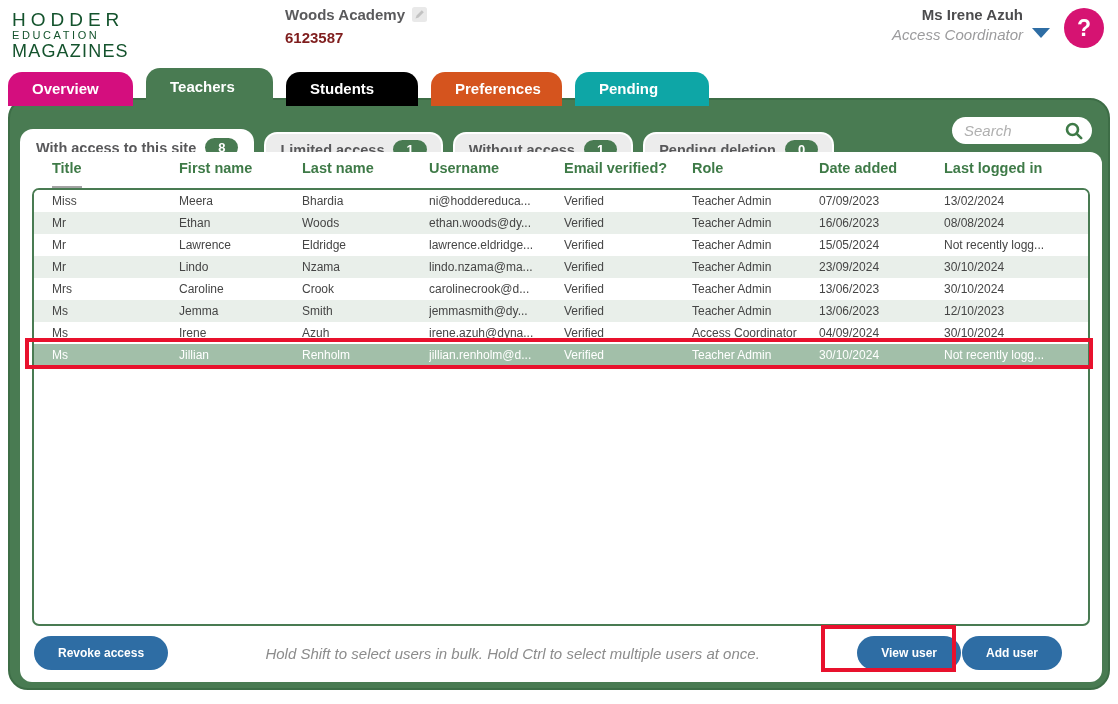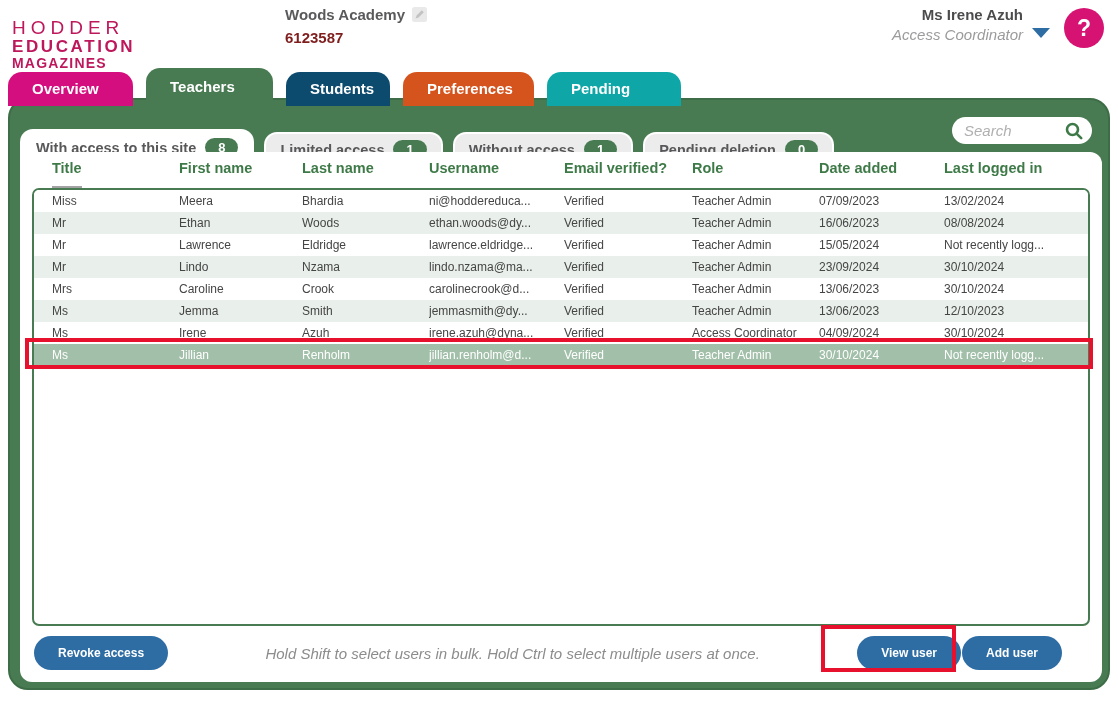--- a/index.html
+++ b/index.html
@@ -1,24 +1,24 @@
 <!DOCTYPE html>
 <html><head>
 <meta charset="utf-8">
 <style>
   * { margin:0; padding:0; box-sizing:border-box; }
   html,body { background:#fff; }
   body { font-family:"Liberation Sans", sans-serif; }
   .screen { position:relative; width:1118px; height:704px; background:#fff; overflow:hidden; }
 
   
-  .logo { position:absolute; left:12px; top:10px; color:#be185d; line-height:1.0;margin-top:8px; }
+  .logo { position:absolute; left:12px; top:10px; color:#14532d; line-height:1.0; }
   .logo .l1 { font-size:19px; font-weight:400; letter-spacing:5px; }
-  .logo .l2 { font-size:17px; font-weight:700; letter-spacing:2.6px; margin-top:1px; }
-  .logo .l3 { font-size:14px; font-weight:700; letter-spacing:1.2px; margin-top:1px; }
+  .logo .l2 { font-size:11px; font-weight:400; letter-spacing:2.6px; margin-top:1px; }
+  .logo .l3 { font-size:18px; font-weight:400; letter-spacing:1.2px; margin-top:1px; }
 
   .school { position:absolute; left:285px; top:6px; }
   .school-name-row { display:flex; align-items:center; gap:6px; }
   .school-name { font-size:15px; font-weight:700; color:#5a5a5c; }
   .school-id { font-size:15px; font-weight:700; color:#7f1d1d; margin-top:6px; }
 
   .user-area { position:absolute; right:14px; top:6px; display:flex; align-items:flex-start; }
   .user-text { text-align:right; }
   .user-name { font-size:15px; font-weight:700; color:#4c4c4e; }
   .user-role { font-size:15px; font-style:italic; color:#9b9b9d; margin-top:3px; }
@@ -27,21 +27,21 @@
   .help-btn { width:40px; height:40px; border-radius:50%; background:#d61372; color:#fff; font-size:23px;
               font-weight:700; display:flex; align-items:center; justify-content:center; margin-left:14px; margin-top:2px; cursor:pointer; }
 
   
   .tabbar { position:absolute; left:8px; top:68px; display:flex; align-items:flex-end; gap:13px; height:38px; z-index:3; }
   .tab { height:34px; border-radius:14px 14px 0 0; color:#fff; font-size:15px; font-weight:700;
          padding:8px 0 0 24px; cursor:pointer; }
   .tab.active { height:38px; padding-top:10px; }
   .tab-overview { width:125px; background:#d40e7e; }
   .tab-teachers { width:127px; background:#497b52; }
-  .tab-students { width:104px; background:#0c4a6e; }
+  .tab-students { width:132px; background:#000000; }
   .tab-preferences { width:131px; background:#d5541e; }
   .tab-school { width:134px; background:#0ea6a6; }
 
   
   .panel { position:absolute; left:8px; top:98px; width:1102px; height:592px; background:#497b52;
            border:2px solid #3d6d46; border-radius:20px; z-index:2; }
 
   .subtabbar { position:absolute; left:10px; top:29px; display:flex; align-items:center; gap:10px; height:39px; }
   .subtab { display:flex; align-items:center; border-radius:13px 13px 0 0; cursor:pointer; white-space:nowrap; }
   .subtab .stlabel { font-size:14.5px; font-weight:700; color:#58585a; }

